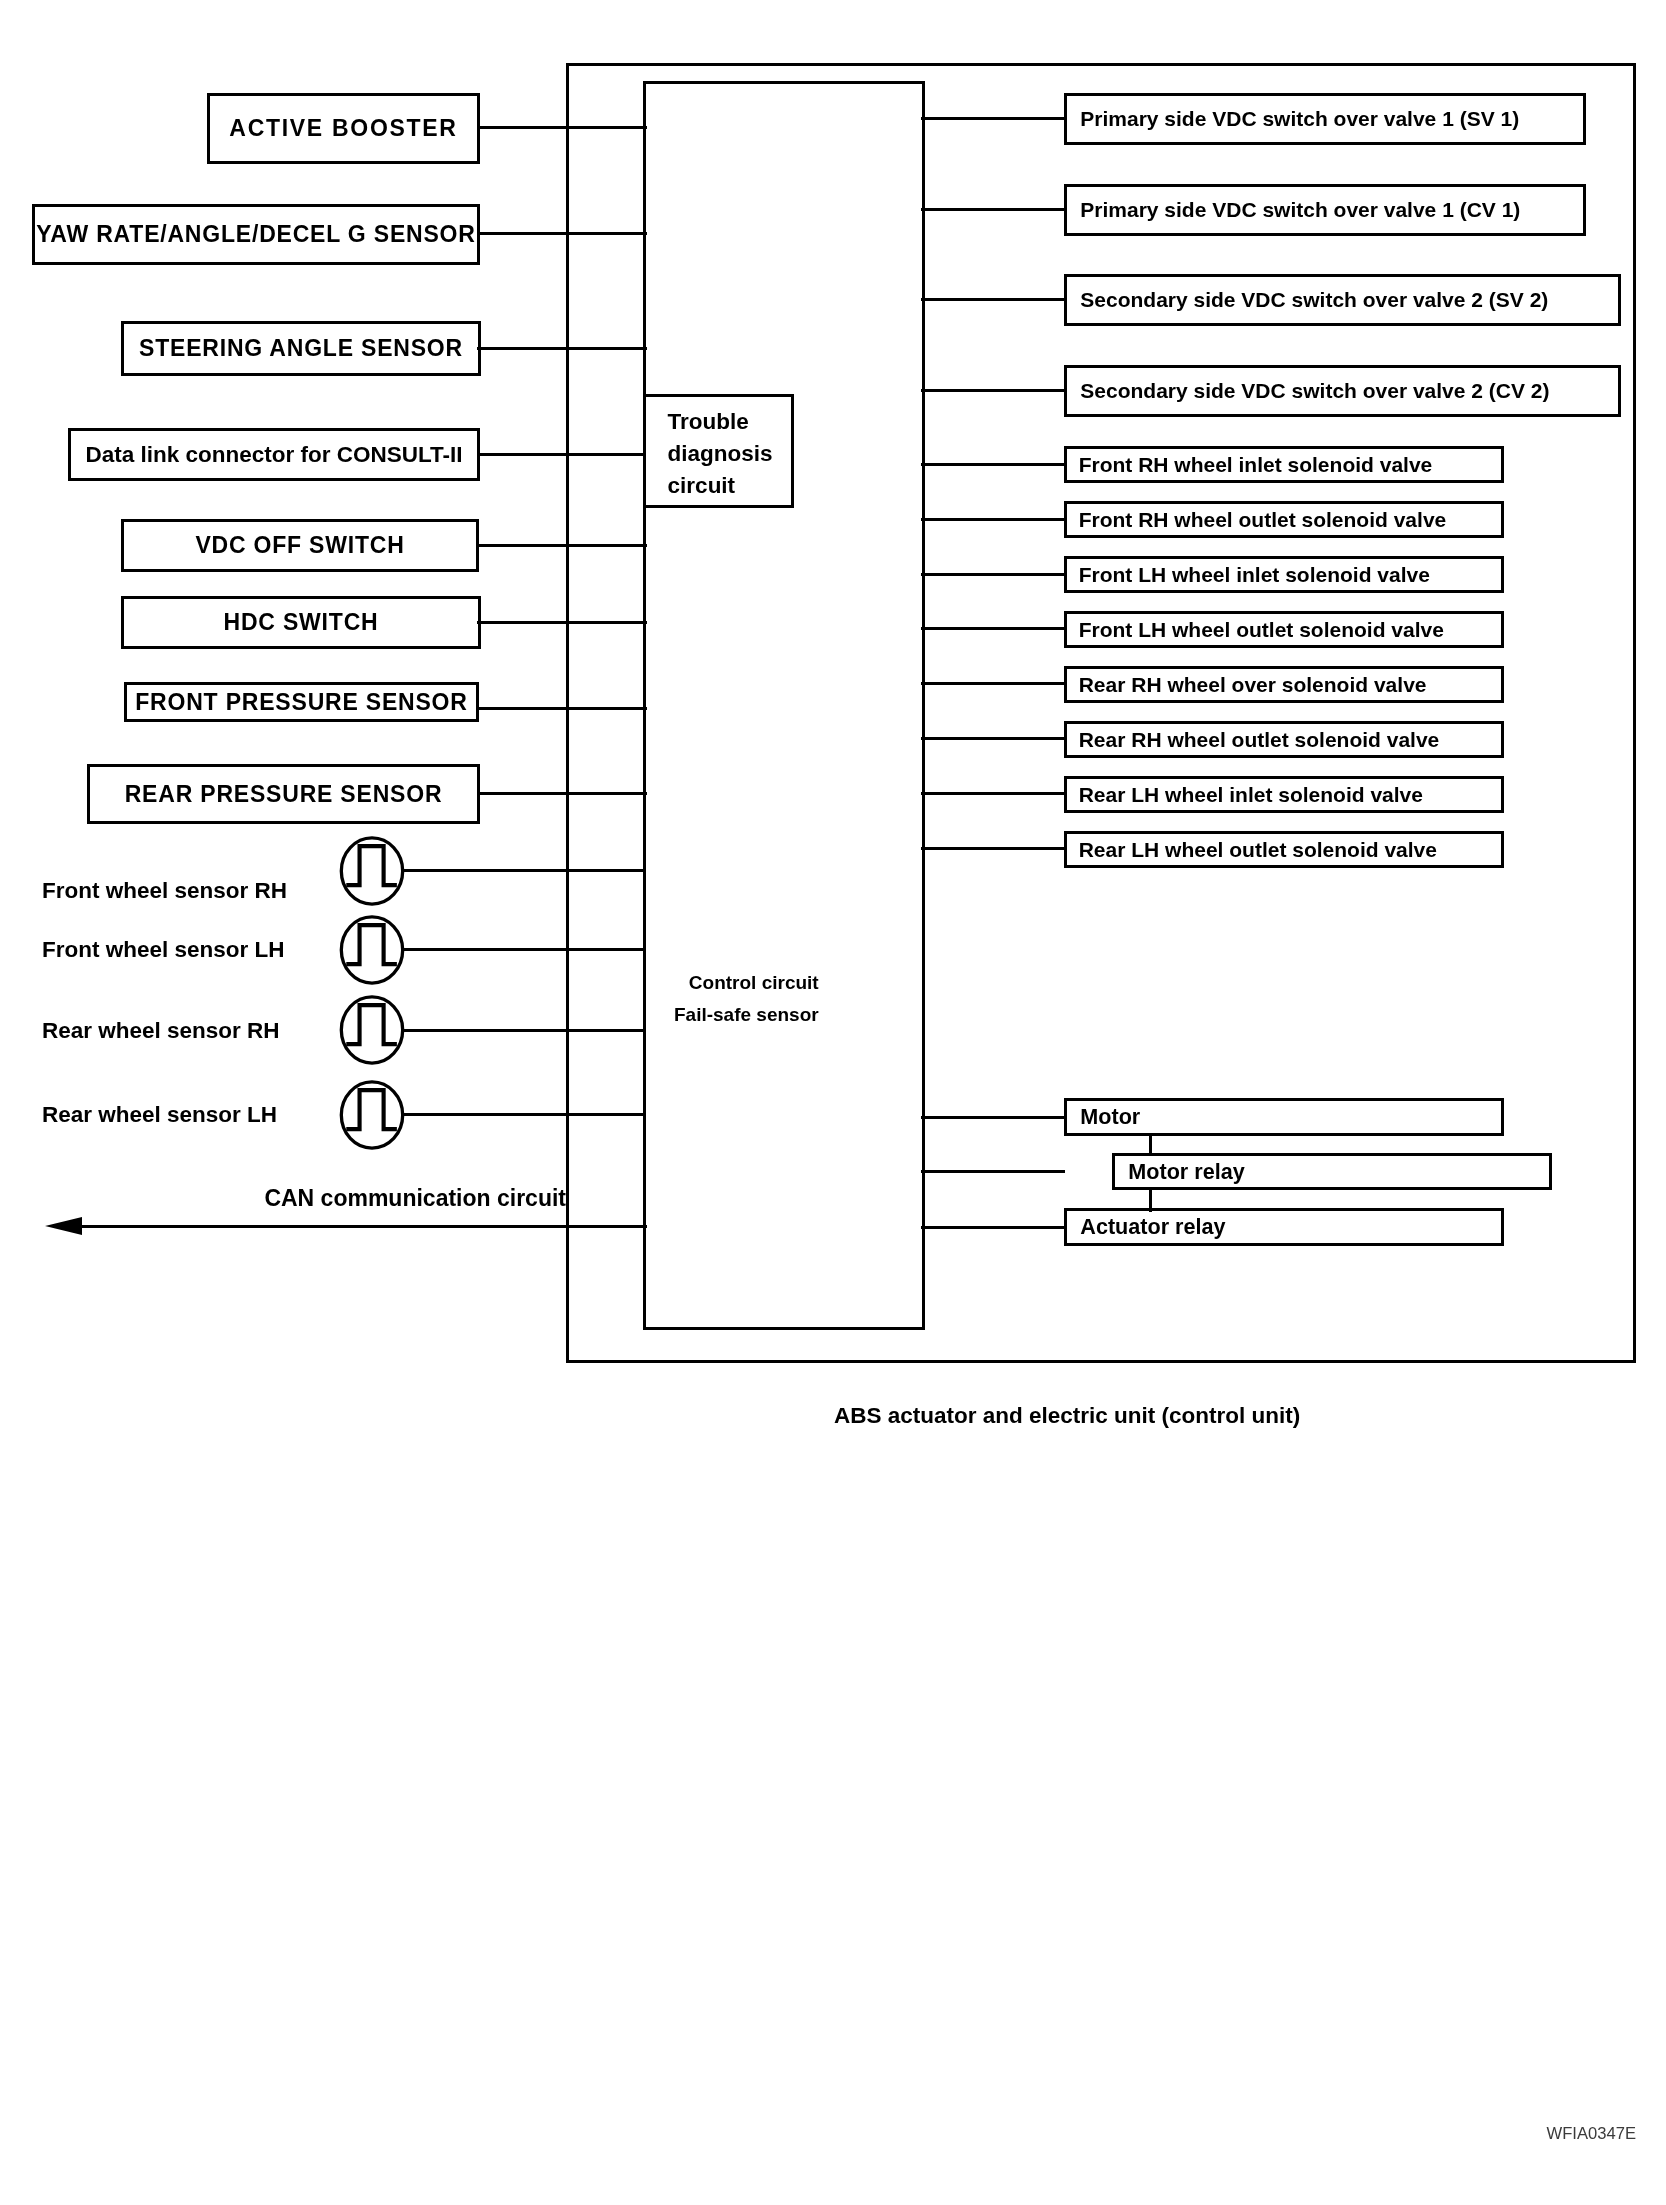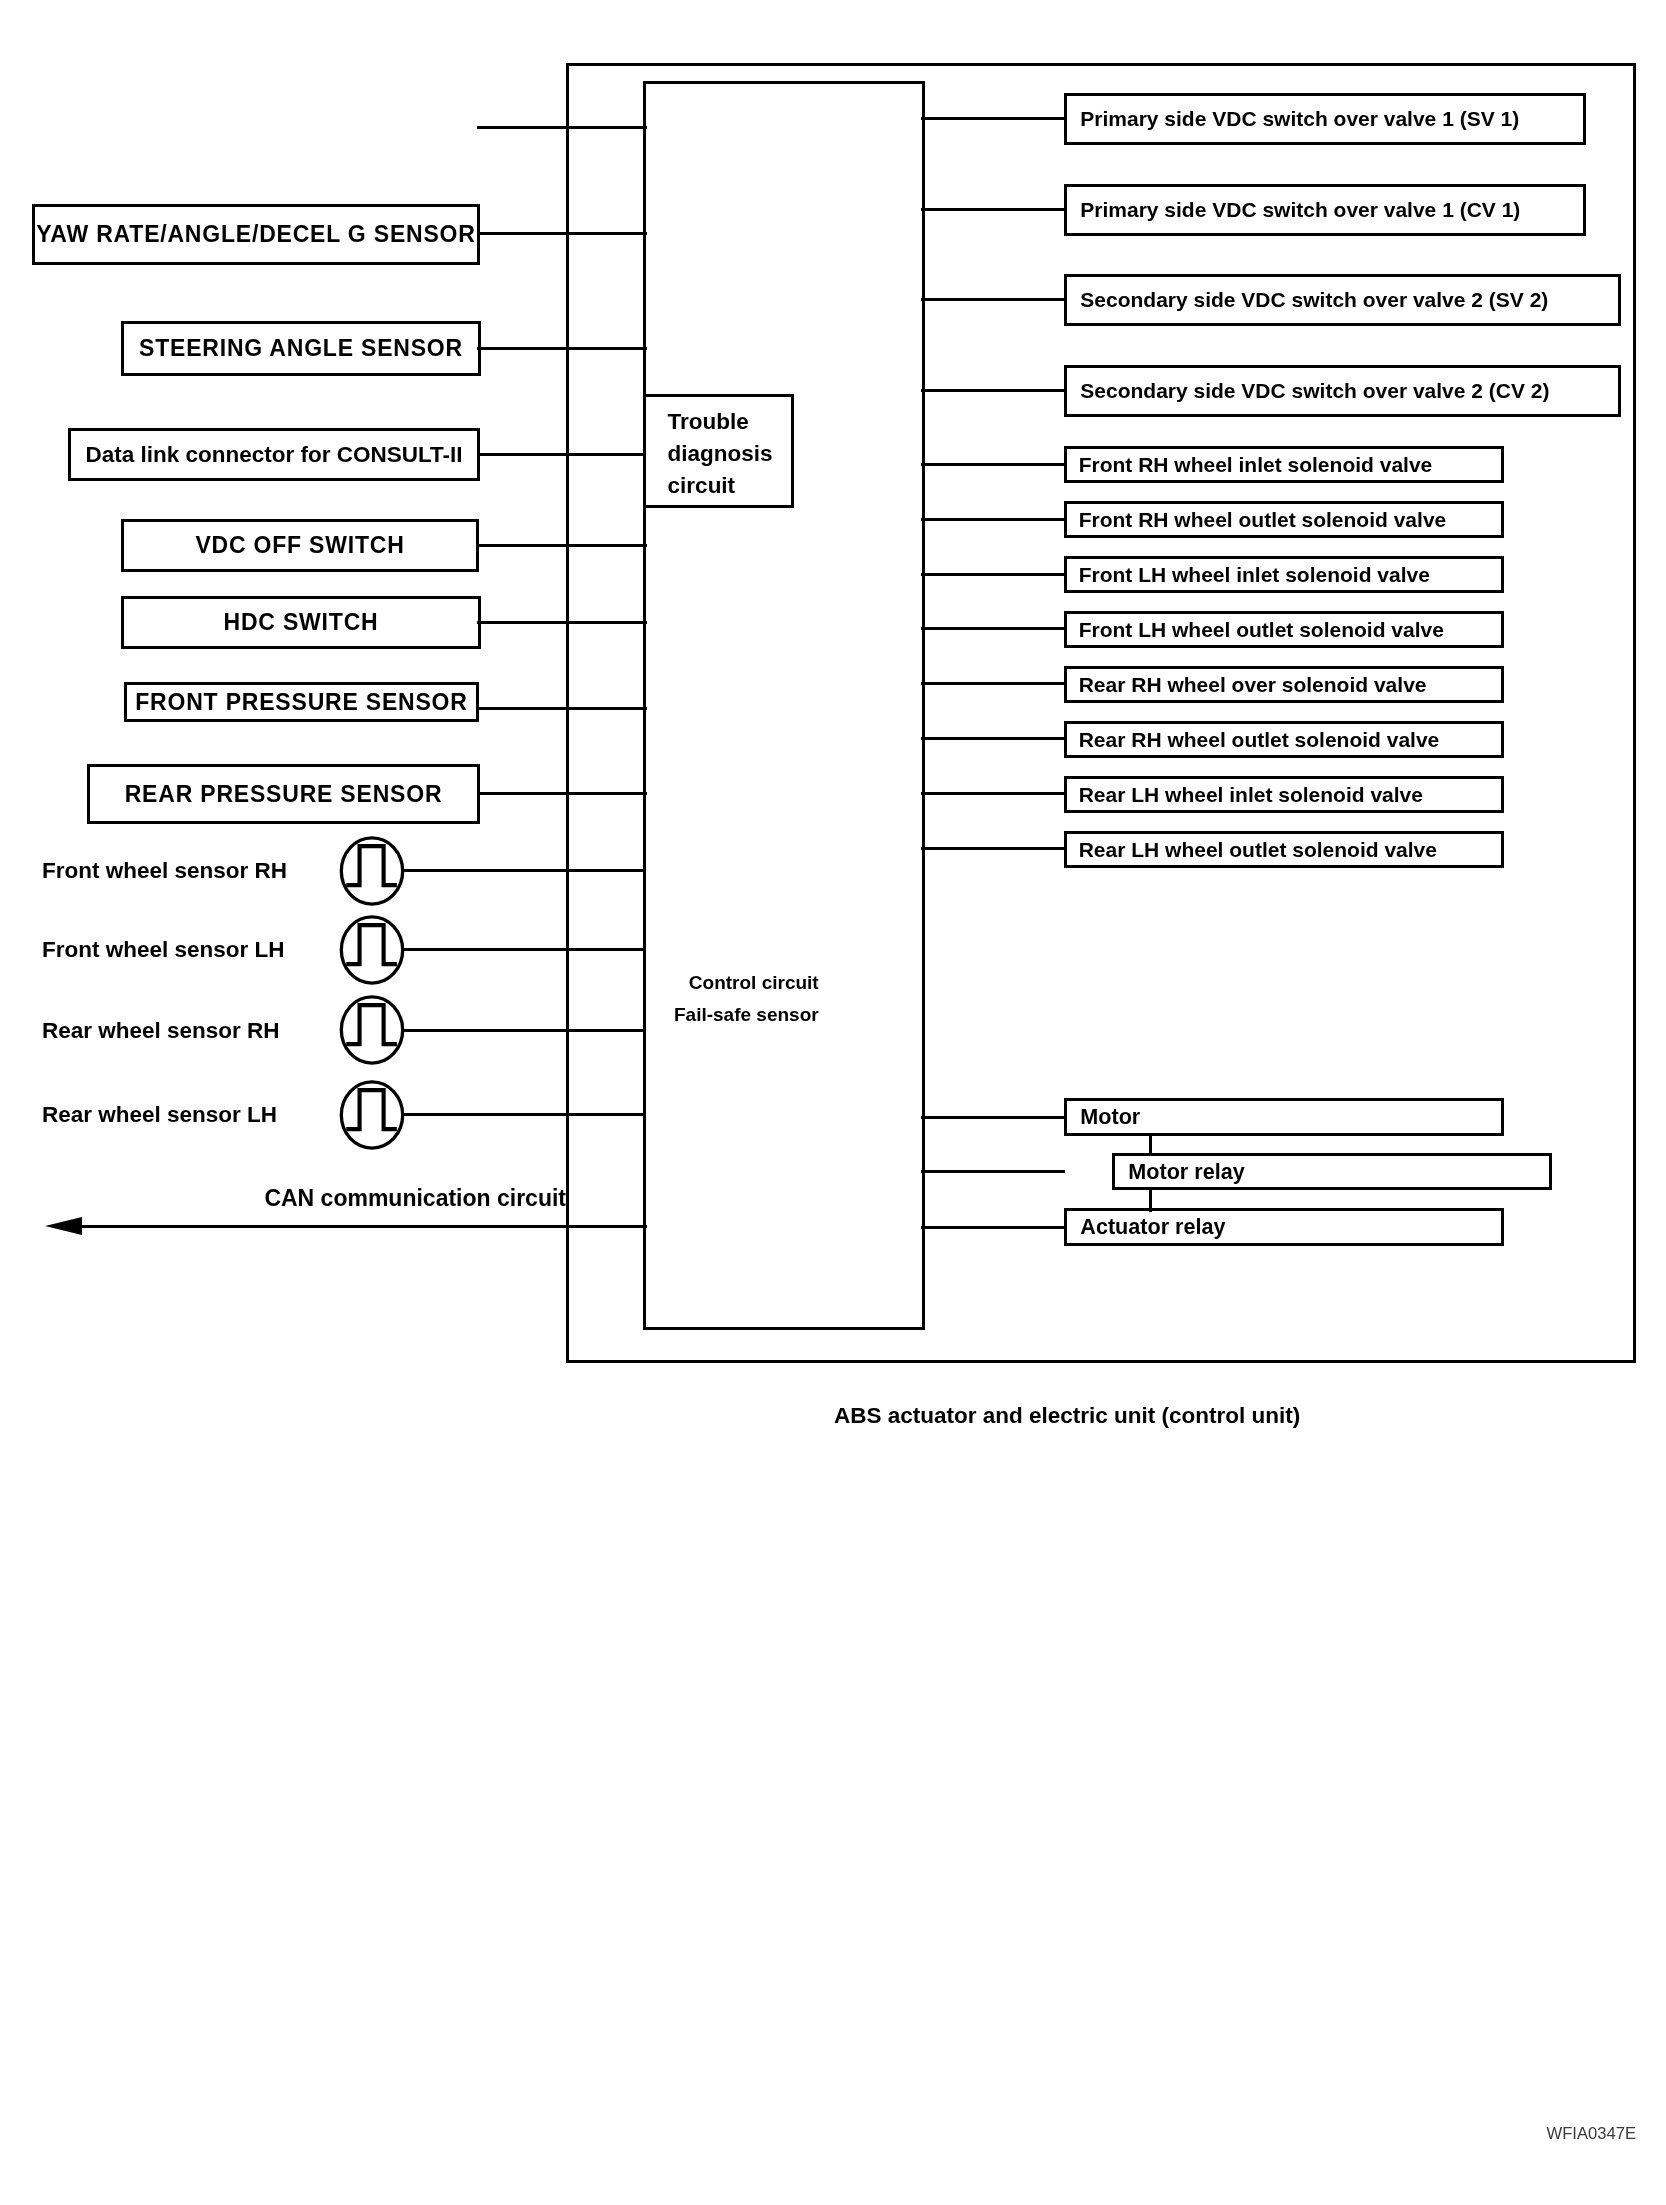--- a/index.html
+++ b/index.html
@@ -52,20 +52,23 @@
     <div>Trouble</div>
     <div>diagnosis</div>
     <div>circuit</div>
   </div>
 
   <div class="stack" style="left:674px; top:967px;">
     <div>Control circuit</div>
     <div>Fail-safe sensor</div>
   </div>
 
+  <div class="box lbox" style="left:207px; top:93px; width:273px; height:71px; letter-spacing:1.7px;">
+    <span>ACTIVE BOOSTER</span>
+  </div>
   <div class="box lbox" style="left:32px; top:204px; width:448px; height:61px;">
     <span>YAW RATE/ANGLE/DECEL G SENSOR</span>
   </div>
   <div class="box lbox" style="left:121px; top:321px; width:360px; height:55px;">
     <span>STEERING ANGLE SENSOR</span>
   </div>
   <div class="box lbox mixed" style="left:68px; top:428px; width:412px; height:53px;">
     <span>Data link connector for CONSULT-II</span>
   </div>
   <div class="box lbox" style="left:121px; top:519px; width:358px; height:53px;">
@@ -83,21 +86,21 @@
 
   <div class="hline" style="left:477px; top:126px; width:170px;"></div>
   <div class="hline" style="left:477px; top:232px; width:170px;"></div>
   <div class="hline" style="left:477px; top:347px; width:170px;"></div>
   <div class="hline" style="left:477px; top:453px; width:170px; height:2.5px;"></div>
   <div class="hline" style="left:477px; top:544px; width:170px;"></div>
   <div class="hline" style="left:477px; top:621px; width:170px;"></div>
   <div class="hline" style="left:477px; top:707px; width:170px;"></div>
   <div class="hline" style="left:477px; top:792px; width:170px;"></div>
 
-  <div class="txt sensor-label" style="left:42px; top:854px;">Front wheel sensor RH</div>
+  <div class="txt sensor-label" style="left:42px; top:874px;">Front wheel sensor RH</div>
   <div class="txt sensor-label" style="left:42px; top:933px;">Front wheel sensor LH</div>
   <div class="txt sensor-label" style="left:42px; top:1014px;">Rear wheel sensor RH</div>
   <div class="txt sensor-label" style="left:42px; top:1098px;">Rear wheel sensor LH</div>
 
   <svg style="left:338px; top:835px;" width="68" height="72" viewBox="0 0 82 86">
     <ellipse cx="41" cy="43" rx="37" ry="40" fill="#fff" stroke="#000" stroke-width="4"></ellipse>
     <polyline points="10,60 26,60 26,13 55,13 55,60 71,60" fill="none" stroke="#000" stroke-width="5"></polyline>
   </svg>
   <svg style="left:338px; top:914px;" width="68" height="72" viewBox="0 0 82 86">
     <ellipse cx="41" cy="43" rx="37" ry="40" fill="#fff" stroke="#000" stroke-width="4"></ellipse>

